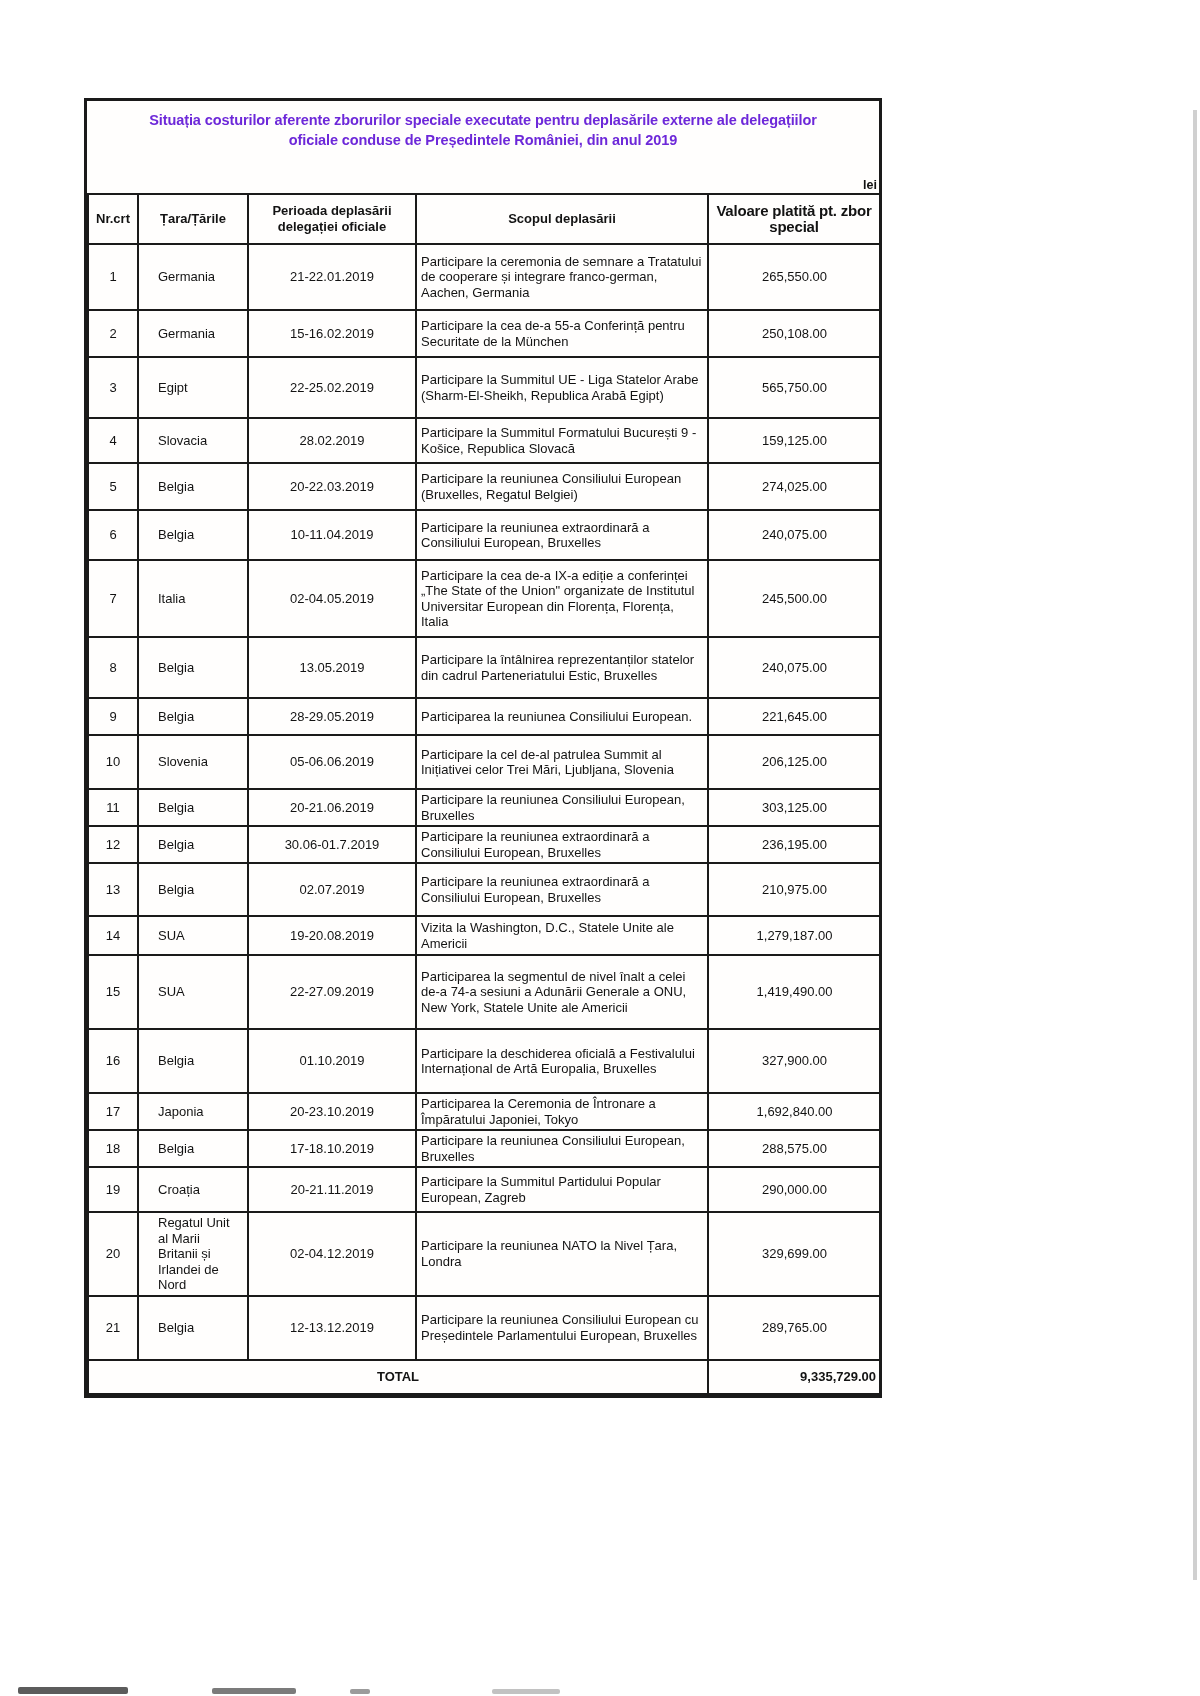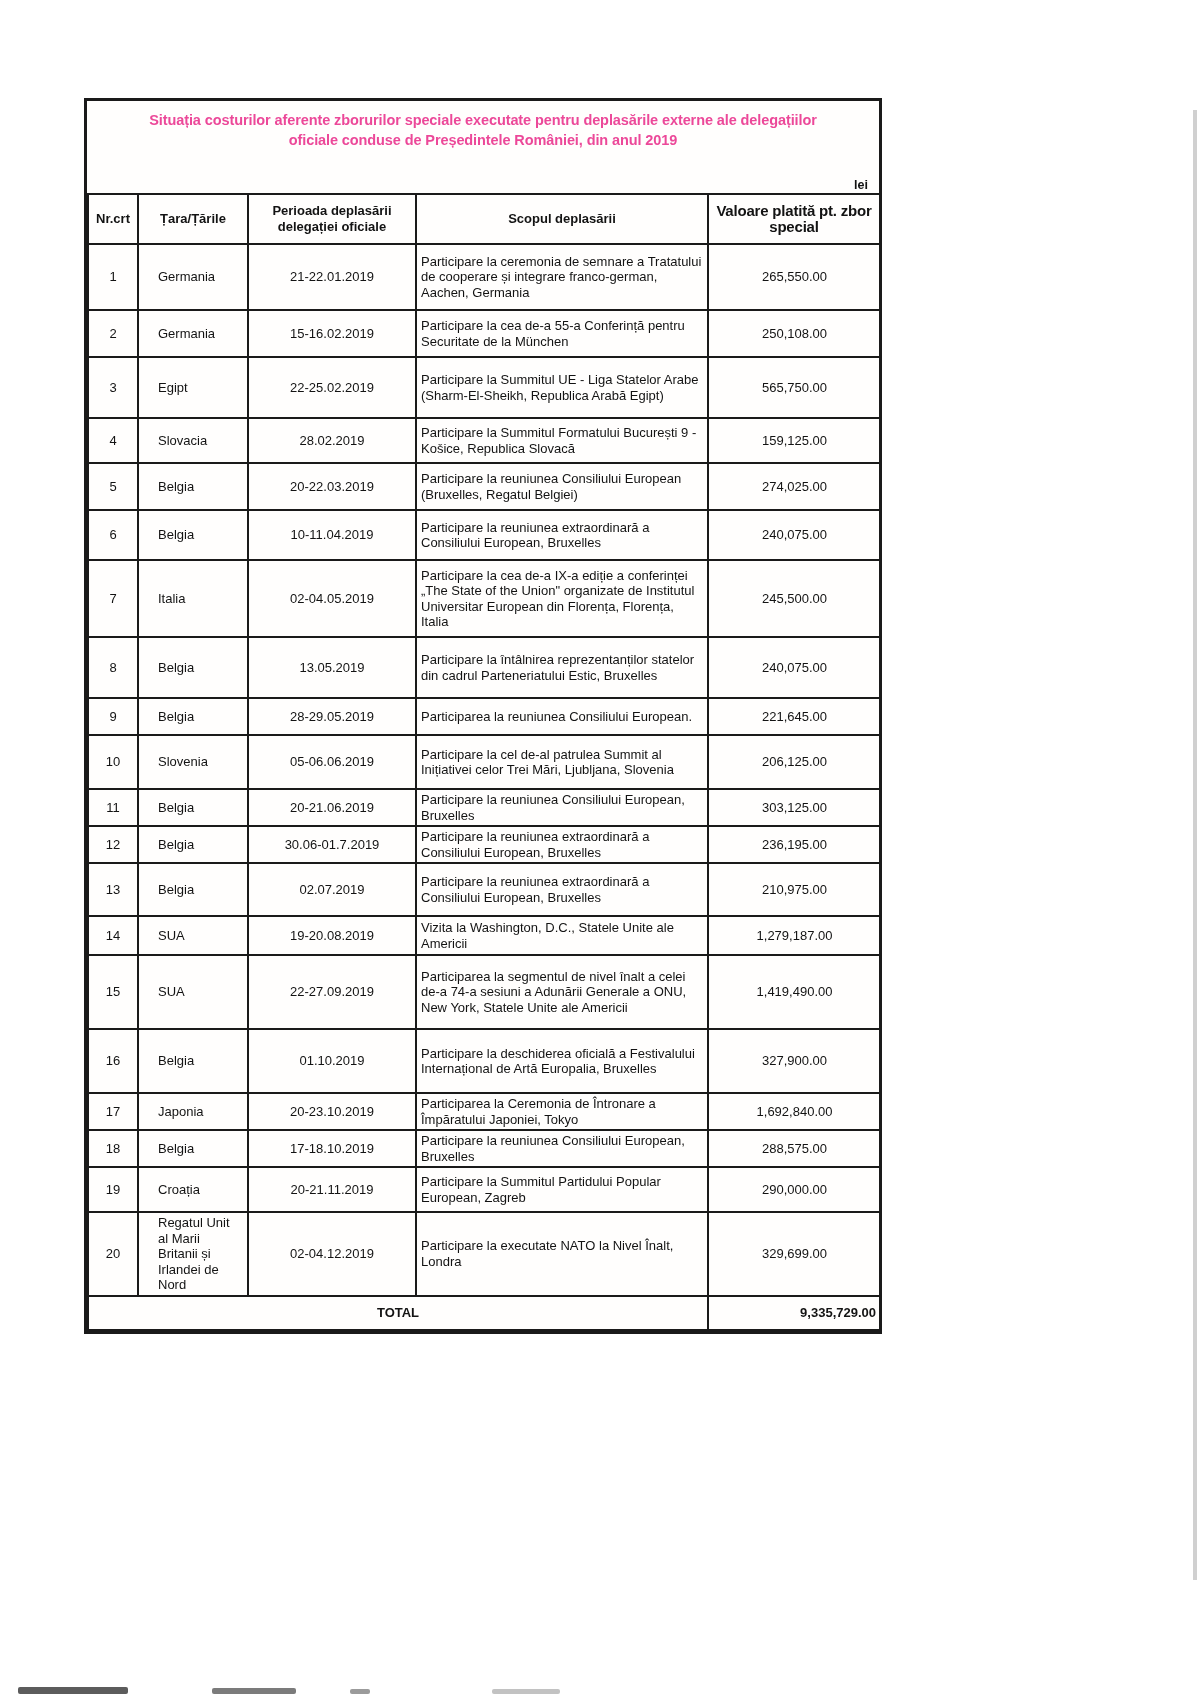--- a/index.html
+++ b/index.html
@@ -25,25 +25,25 @@
     box-sizing: border-box;
     padding-top: 9px;
   }
   .doc-title {
     text-align: center;
     font-weight: bold;
     font-size: 14.5px;
     letter-spacing: -0.1px;
     line-height: 20px;
     white-space: pre-line;
-    color: #ec4899;
+    color: #6d28d9;
   }
   .currency-label {
     position: absolute;
-    right: 11px;
+    right: 2px;
     bottom: 1px;
     font-size: 12.5px;
     font-weight: bold;
     color: #111;
   }
   table.cost-table {
     border-collapse: collapse;
     table-layout: fixed;
     width: 792px;
     background: transparent;
@@ -258,22 +258,29 @@
     <td class="c-nr">19</td>
     <td class="c-tara">Croația</td>
     <td class="c-per">20-21.11.2019</td>
     <td class="c-scop">Participare la Summitul Partidului Popular European, Zagreb</td>
     <td class="c-val">290,000.00</td>
   </tr>
           <tr style="height: 64px;">
     <td class="c-nr">20</td>
     <td class="c-tara">Regatul Unit al Marii Britanii și Irlandei de Nord</td>
     <td class="c-per">02-04.12.2019</td>
-    <td class="c-scop">Participare la executate NATO la Nivel Înalt, Londra</td>
+    <td class="c-scop">Participare la reuniunea NATO la Nivel Țara, Londra</td>
     <td class="c-val">329,699.00</td>
+  </tr>
+          <tr style="height: 64px;">
+    <td class="c-nr">21</td>
+    <td class="c-tara">Belgia</td>
+    <td class="c-per">12-13.12.2019</td>
+    <td class="c-scop">Participare la reuniunea Consiliului European cu Președintele Parlamentului European, Bruxelles</td>
+    <td class="c-val">289,765.00</td>
   </tr>
         </tbody>
       <tfoot>
         <tr>
           <td class="t-label" colspan="4">TOTAL</td>
           <td class="t-val">9,335,729.00</td>
         </tr>
       </tfoot>
     </table>
   </div>

